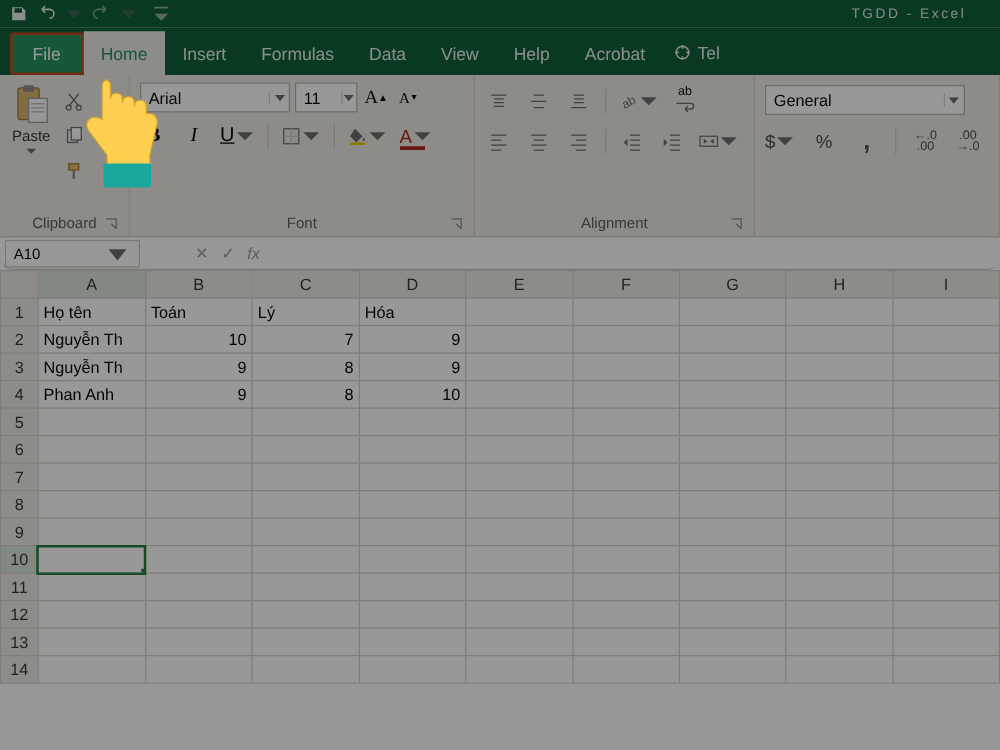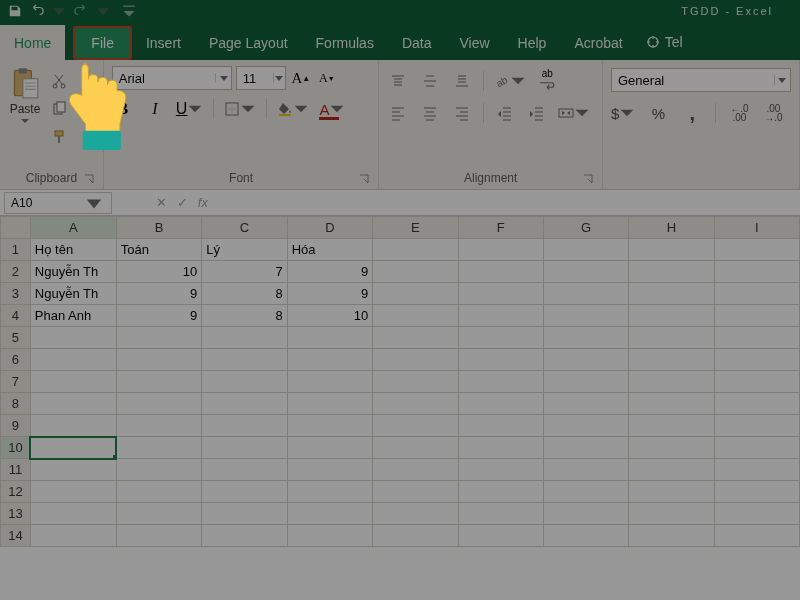--- a/index.html
+++ b/index.html
@@ -42,21 +42,21 @@
   .combo input { border:none; outline:none; font-size:13px; padding:0 6px; background:transparent; width:100%; }
   .combo .dd { width:18px; display:flex; align-items:center; justify-content:center; border-left:1px solid #d8d3cb;}
   .combo .dd svg{width:10px;height:10px;}
 
   .btn-text { font-family: "Times New Roman", serif; }
   .bold { font-weight:bold; }
   .italic { font-style:italic; }
   .underline { text-decoration: underline; }
 
   
-  .fxbar { height:26px; border-bottom:1px solid #cfcac3; display:flex; align-items:center; background:#fff; }
+  .fxbar { height:26px; border-bottom:1px solid #cfcac3; display:flex; align-items:center; background:#fff;border-radius:11px; }
   .namebox { width:108px; border:1px solid #cfcac3; height:22px; margin:2px 0 2px 4px; display:flex; align-items:center;}
   .namebox input{ border:none; outline:none; font-size:12px; padding:0 6px; width:80px;}
   .namebox .dd{ width:18px; display:flex;align-items:center;justify-content:center;}
   .fx-icons { display:flex; gap:10px; padding:0 14px; color:#9e9e9e; font-size:13px; align-items:center;}
   .fx-input { flex:1; height:22px; border:none; outline:none; font-size:13px; padding:0 4px; }
 
   
   .gridwrap { position:relative; }
   table.grid { border-collapse:collapse; table-layout:fixed; }
   .grid th, .grid td { border:1px solid #d4d0c8; font-size:13px; height:22px; overflow:hidden; white-space:nowrap; }
@@ -114,24 +114,23 @@
     <span class="qat-btn" style="opacity:.6;margin-left:4px">
       <svg viewBox="0 0 10 10">
           <path fill="#e8efe9" d="M1 1h8v1H1zM1 5h8L5 9z"></path>
         </svg>
     </span>
   </div>
   <div class="title-text">TGDD  -  Excel</div>
 </div>
 
 <div class="tabstrip">
+  <div class="tab file">File</div>
   <div class="tab active">Home</div>
-  <div class="tab file">File</div>
   <div class="tab">Insert</div>
-  <div class="tab">Page Layout</div>
   <div class="tab">Formulas</div>
   <div class="tab">Data</div>
   <div class="tab">View</div>
   <div class="tab">Help</div>
   <div class="tab">Acrobat</div>
   <div class="tell-icon">
     <svg viewBox="0 0 16 16">
         <circle cx="8" cy="8" r="5" fill="none" stroke="#e8efe9" stroke-width="1.2"></circle>
         <rect x="7.4" y="2" width="1.2" height="3" fill="#e8efe9"></rect>
         <rect x="7.4" y="11" width="1.2" height="3" fill="#e8efe9"></rect>
@@ -333,21 +332,21 @@
     <div class="group-label">
       <span>Alignment</span>
       <span class="dlg-launch"><svg viewBox="0 0 12 12">
             <path stroke="#8a8a8a" fill="none" d="M2 2h8v8M6 6l4 4"></path>
           </svg></span>
     </div>
   </div>
 
   <div class="group" style="flex:1">
     <div class="group-body" style="flex-direction:column;gap:10px;padding-top:2px">
-      <div class="combo" style="width:180px">
+      <div class="combo" style="width:160px">
         <input value="General" style="">
         <span class="dd">
             <svg viewBox="0 0 10 10">
               <path class="chevd" d="M1 3h8L5 8z"></path>
             </svg>
           </span>
       </div>
       <div class="row" style="gap:12px;font-size:15px;color:#4a4a4a">
         <span class="smallbtn">
             <span>$</span> 

